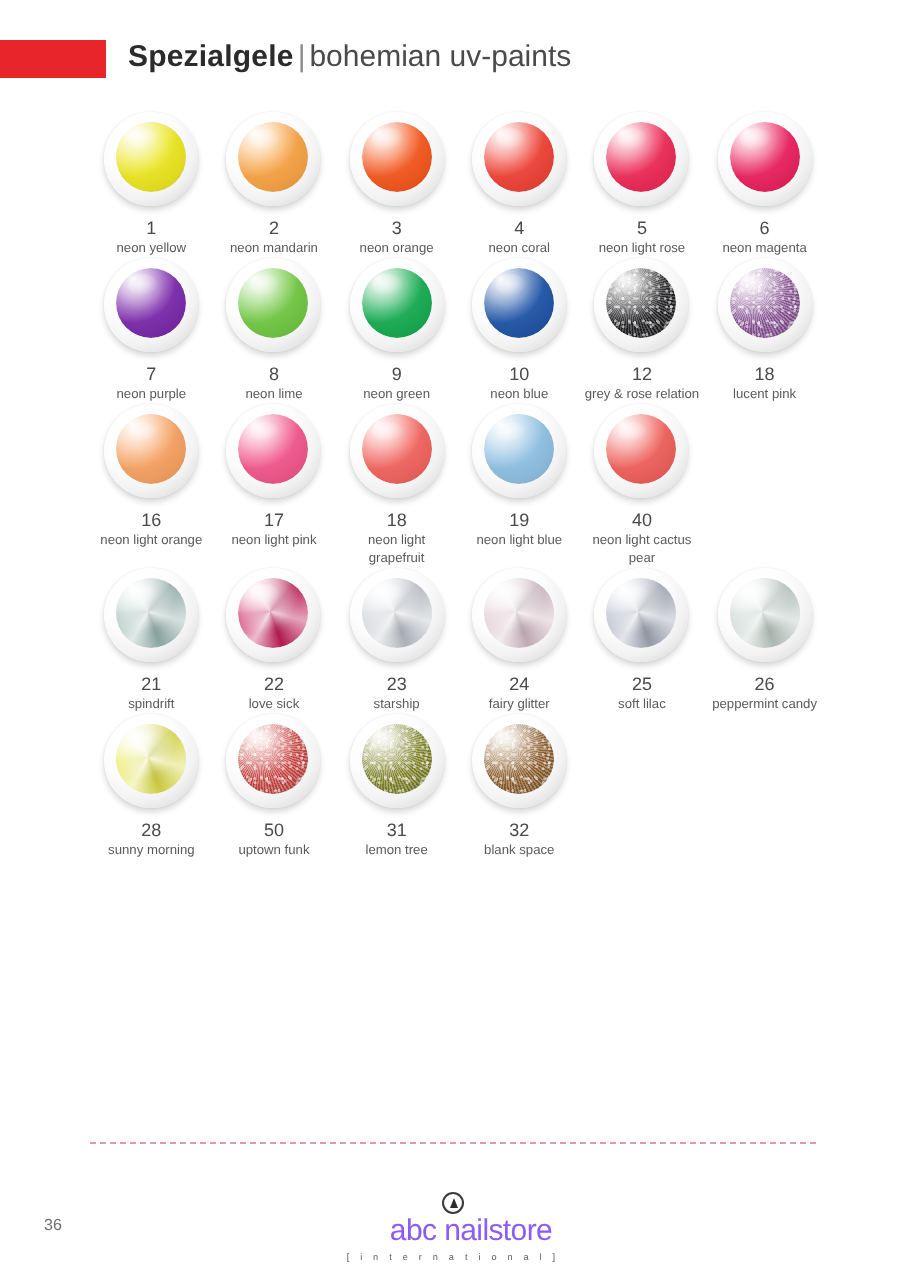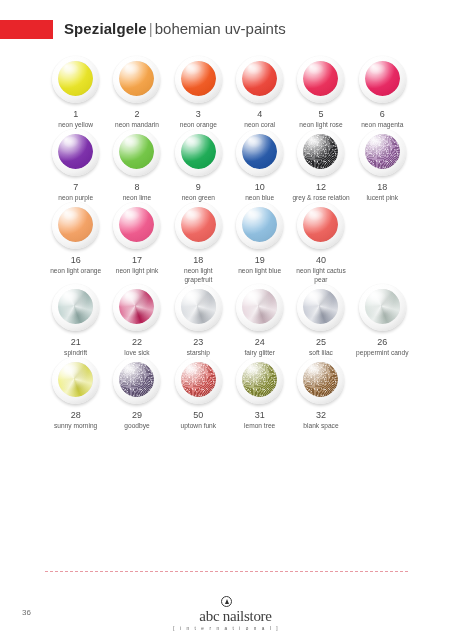--- a/index.html
+++ b/index.html
@@ -211,24 +211,24 @@
     top: 1.5px;
     transform: translateX(-50%);
     width: 0;
     height: 0;
     border-left: 2.4px solid transparent;
     border-right: 2.4px solid transparent;
     border-bottom: 5.2px solid #2e2e2e;
   }
   .logo-word {
     font-size: 15px;
-    color: #404040;
+    color: #8b5cf6;
     letter-spacing: -0.3px;
     line-height: 16px;
-    font-family: Liberation Serif, serif;
+    font-family: Liberation Sans, sans-serif;
     padding-left: 18px;
   }
   .logo-sub {
     font-size: 4.6px;
     color: #5a5a5a;
     letter-spacing: 2.1px;
     line-height: 7px;
     margin-top: 1px;
   }
 </style>
@@ -484,30 +484,20 @@
     <div class="row">
       <div class="cell">
         <div class="jar">
           <div class="well">
             <div class="paint swirl" style="--c: #e8e84a;"></div>
             <div class="gloss"></div>
           </div>
         </div>
         <div class="num">28</div>
         <div class="name">sunny morning</div>
-      </div>
-      <div class="cell">
-        <div class="jar">
-          <div class="well">
-            <div class="paint glitter" style="--c: #77678e;"></div>
-            <div class="gloss"></div>
-          </div>
-        </div>
-        <div class="num">29</div>
-        <div class="name">goodbye</div>
       </div>
       <div class="cell">
         <div class="jar">
           <div class="well">
             <div class="paint glitter" style="--c: #ea5a57;"></div>
             <div class="gloss"></div>
           </div>
         </div>
         <div class="num">50</div>
         <div class="name">uptown funk</div>

